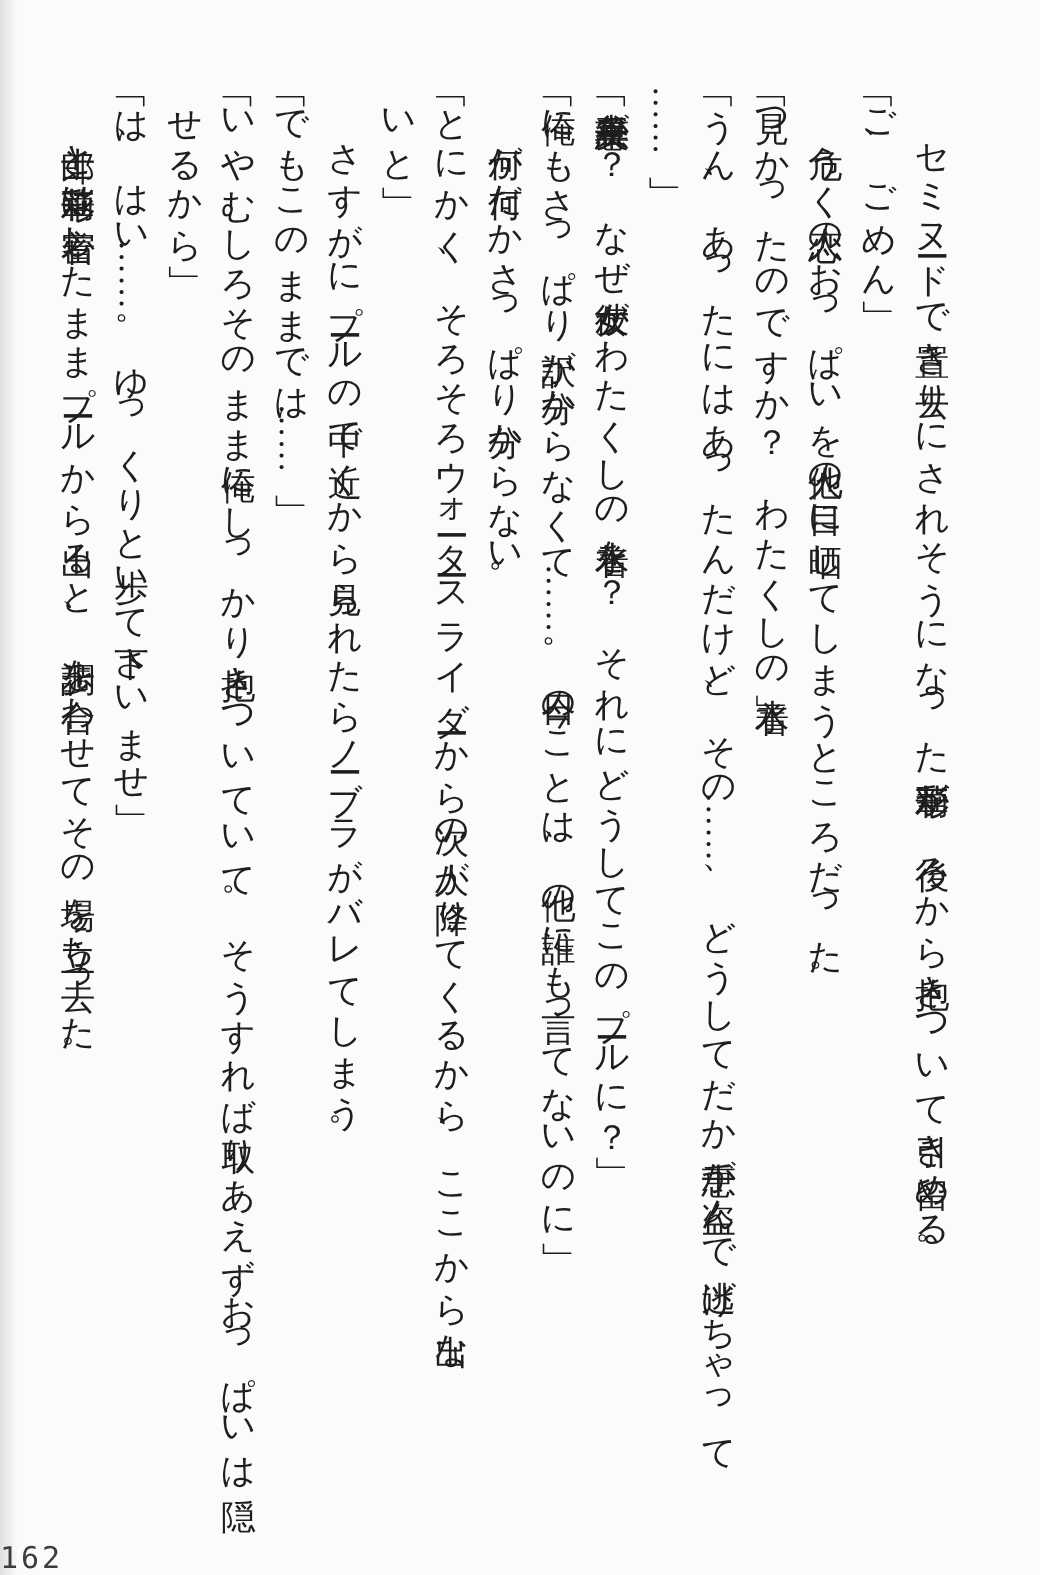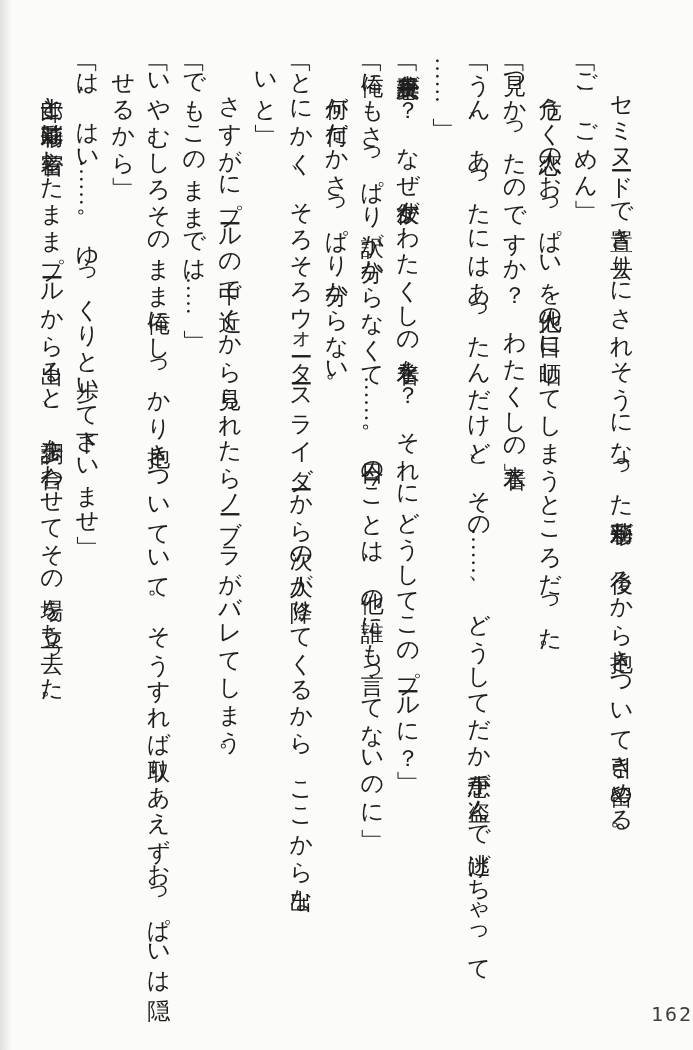--- a/index.html
+++ b/index.html
@@ -40,22 +40,22 @@
     height: 100%;
     white-space: pre-wrap;
   }
   .text-line.indent {
     text-indent: 1em;
   }
   .page-number {
     position: absolute;
     left: 0;
     right: 0;
-    bottom: 24px;
-    text-align: right;
+    bottom: 0;
+    text-align: left;
     font-family: "DejaVu Sans Mono", "Liberation Mono", monospace;
     font-size: 20px;
     letter-spacing: 2px;
     margin-top: 20px;
   }
 </style>
 </head>
 <body>
 
 <div class="page" style="background: rgb(251, 251, 250);">

